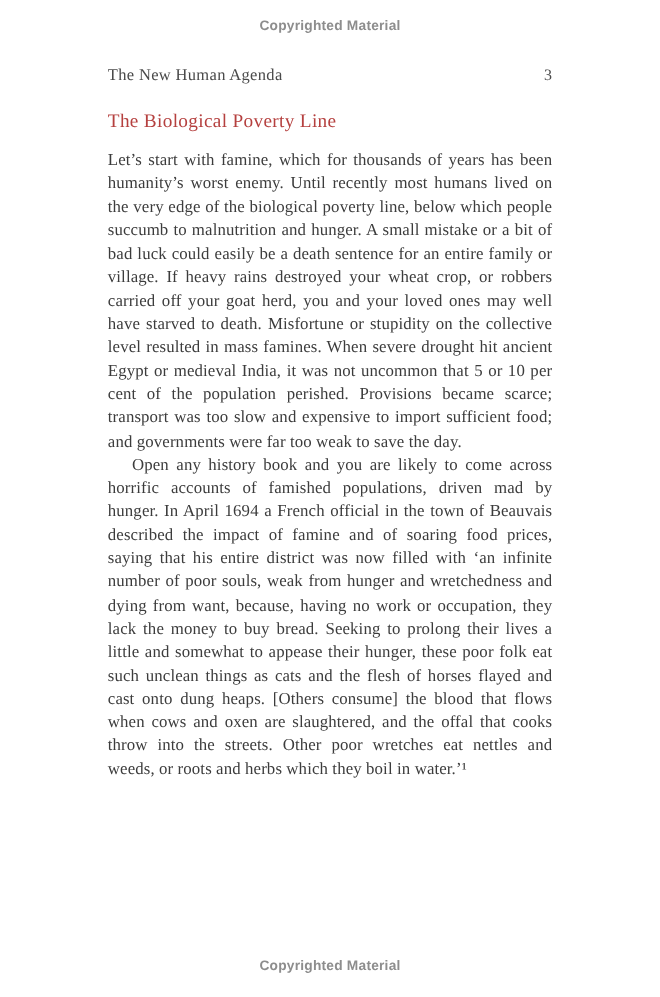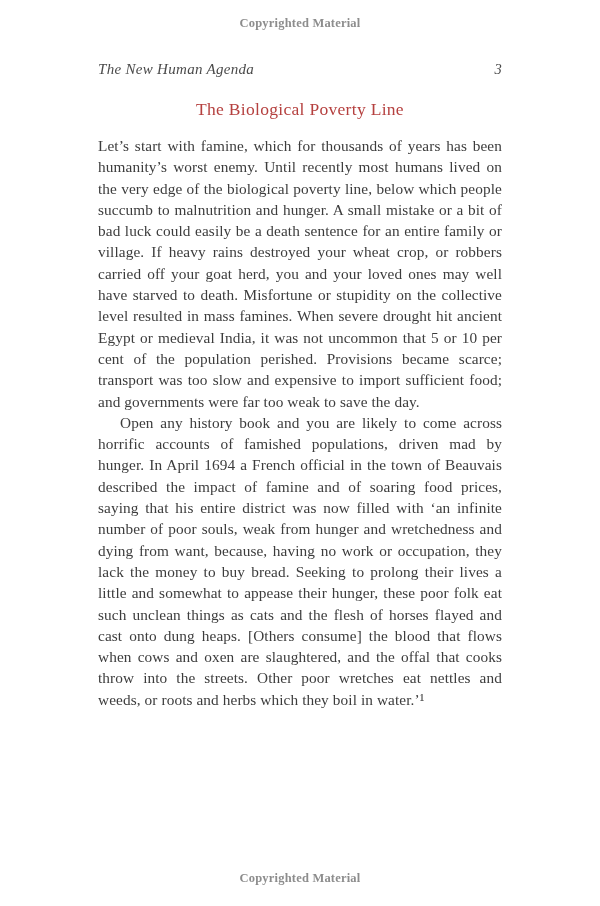--- a/index.html
+++ b/index.html
@@ -12,21 +12,21 @@
     background: #ffffff;
     position: relative;
     font-family: "Liberation Serif", serif;
     overflow: hidden;
   }
   .notice {
     position: absolute;
     left: 0;
     width: 600px;
     text-align: center;
-    font-family: Liberation Serif, serif;
+    font-family: Liberation Sans, sans-serif;
     font-size: 12.5px;
     font-weight: bold;
     color: #8d8d8d;
     letter-spacing: 0.2px;
   }
   .notice-top { top: 16px; }
   .notice-bottom { top: 871px; }
 
   .page-body {
     position: absolute;
@@ -35,21 +35,20 @@
     width: 404px;
     color: #3c3c3c;
   }
   .running-header {
     display: flex;
     justify-content: space-between;
     align-items: baseline;
     font-size: 15px;
     color: #4a4a4a;
     letter-spacing: 0.3px;
-    font-style: italic;
   }
   .running-title { }
   .page-number { font-size: 14.5px; }
 
   .body-text {
     margin-top: 17px;
   }
   p.para {
     margin: 0;
     font-size: 15.3px;
@@ -57,21 +56,20 @@
     text-align: justify;
     color: #3c3c3c;
     letter-spacing: 0.1px;
   }
   p.para.indent {
     text-indent: 22px;
     font-family: Liberation Serif, serif;
   }
   h2.section-heading {
     margin: 21px 0 15px 0;
-    text-align: center;
     font-weight: normal;
     font-size: 17.5px;
     color: #b5403f;
     letter-spacing: 0.3px;
   }
 </style>
 </head>
 <body>
 
 <div class="notice notice-top">Copyrighted Material</div>

